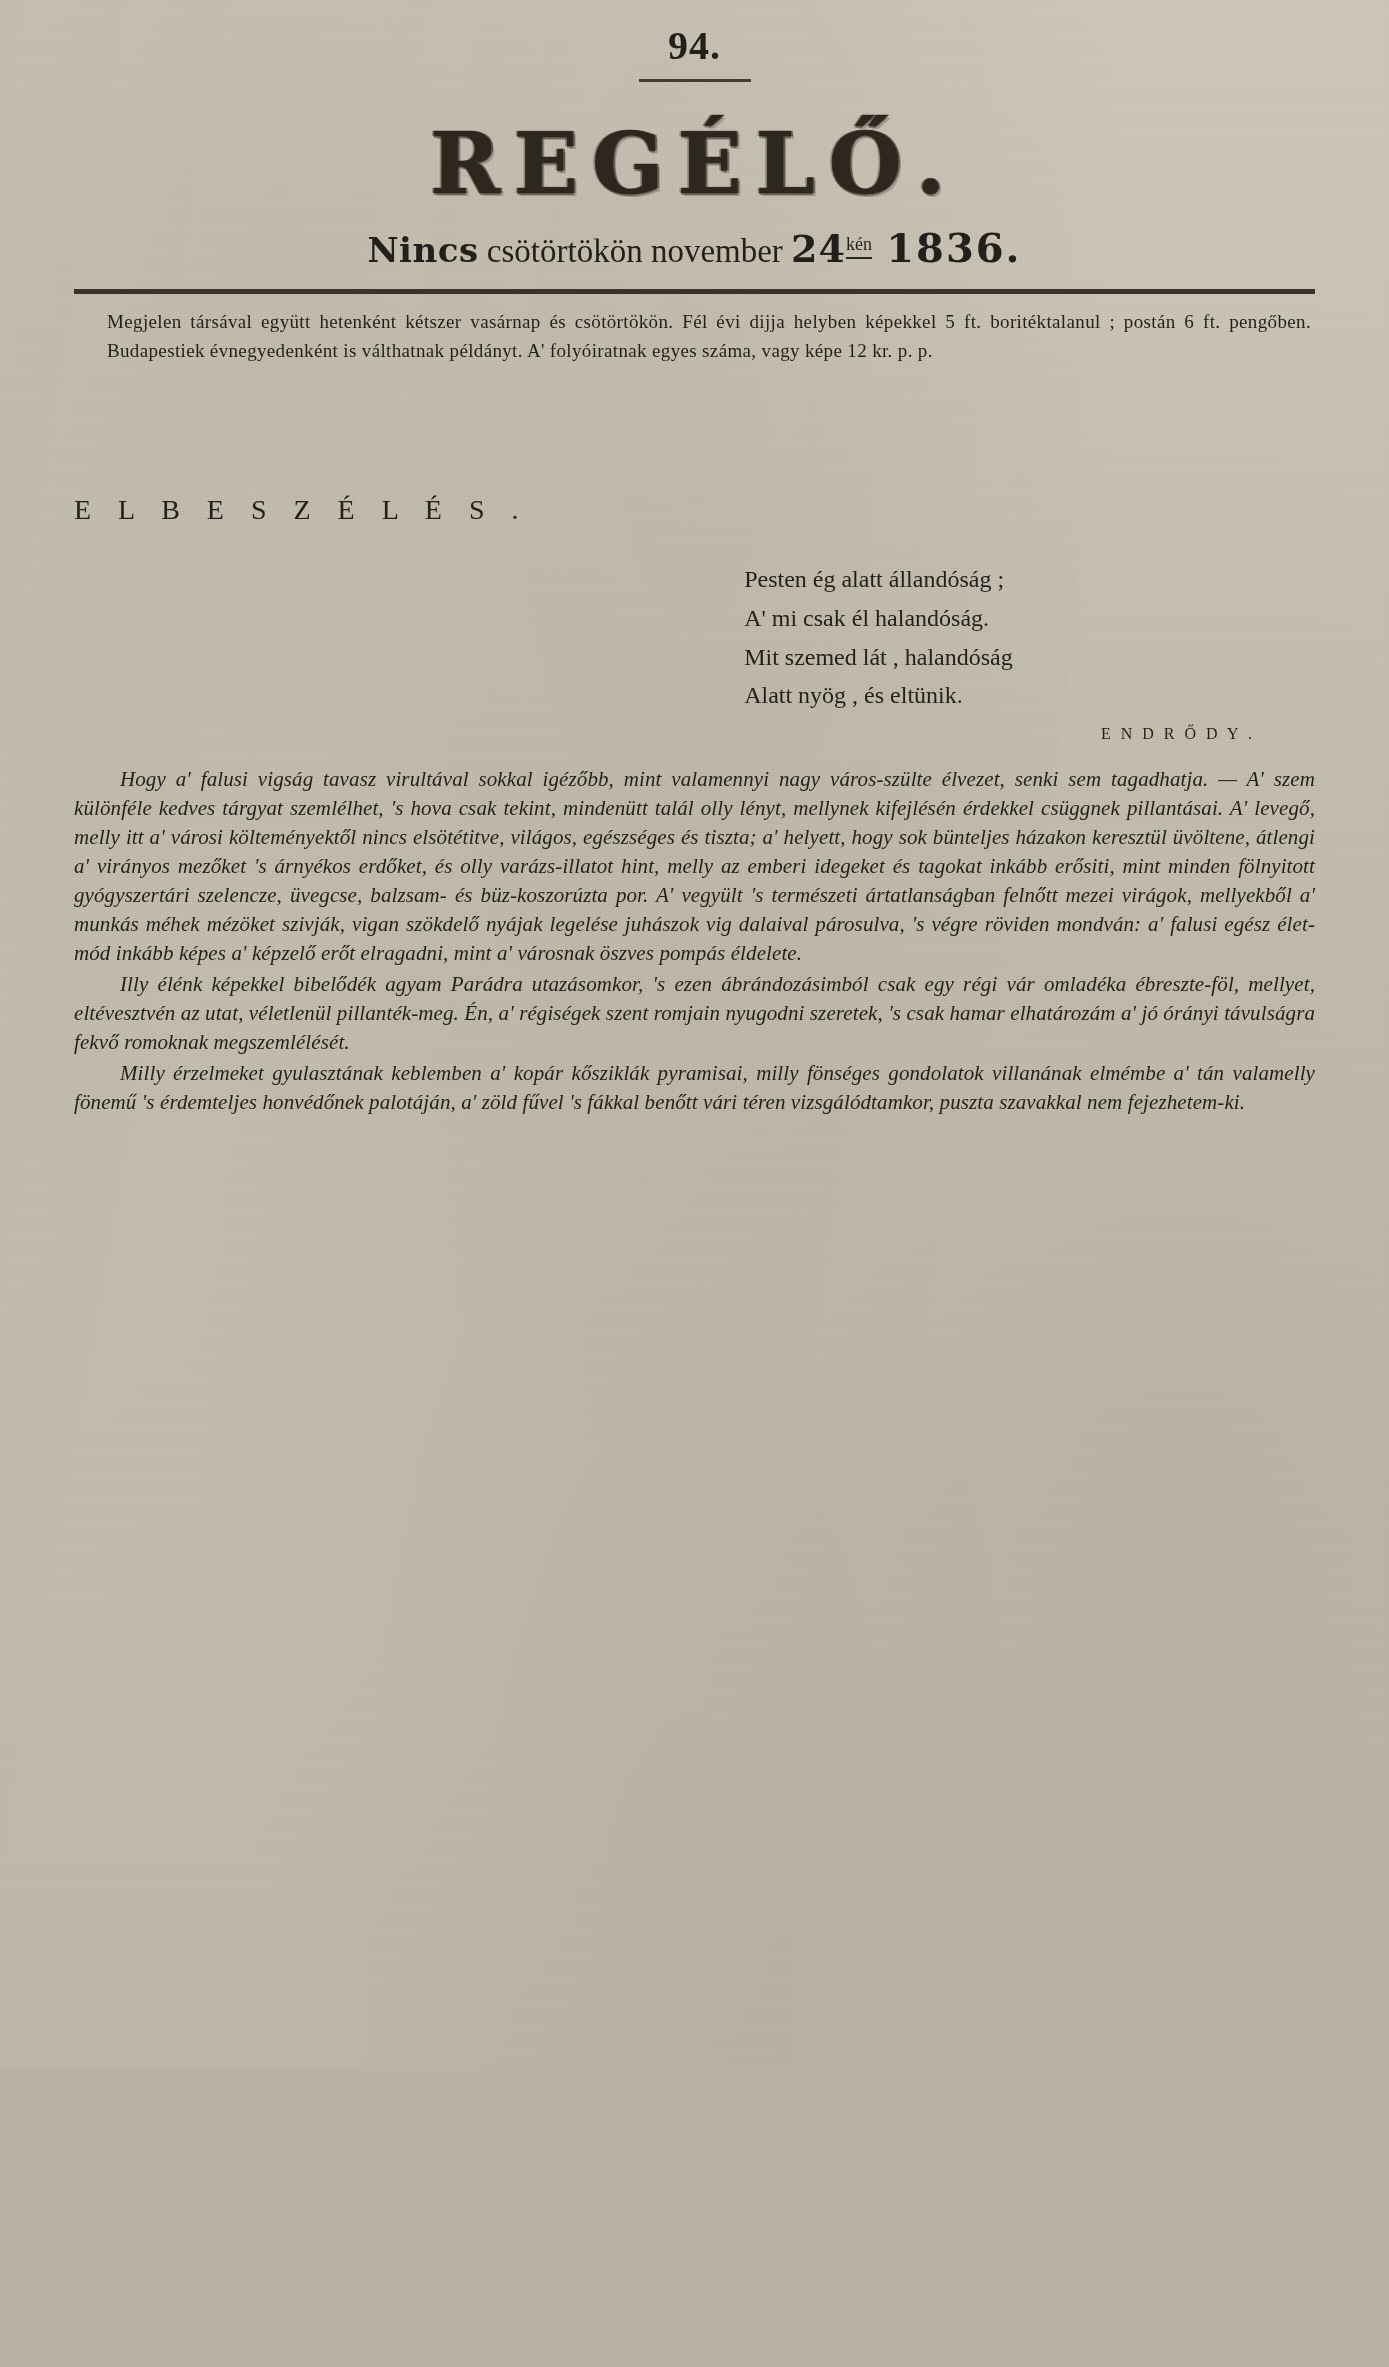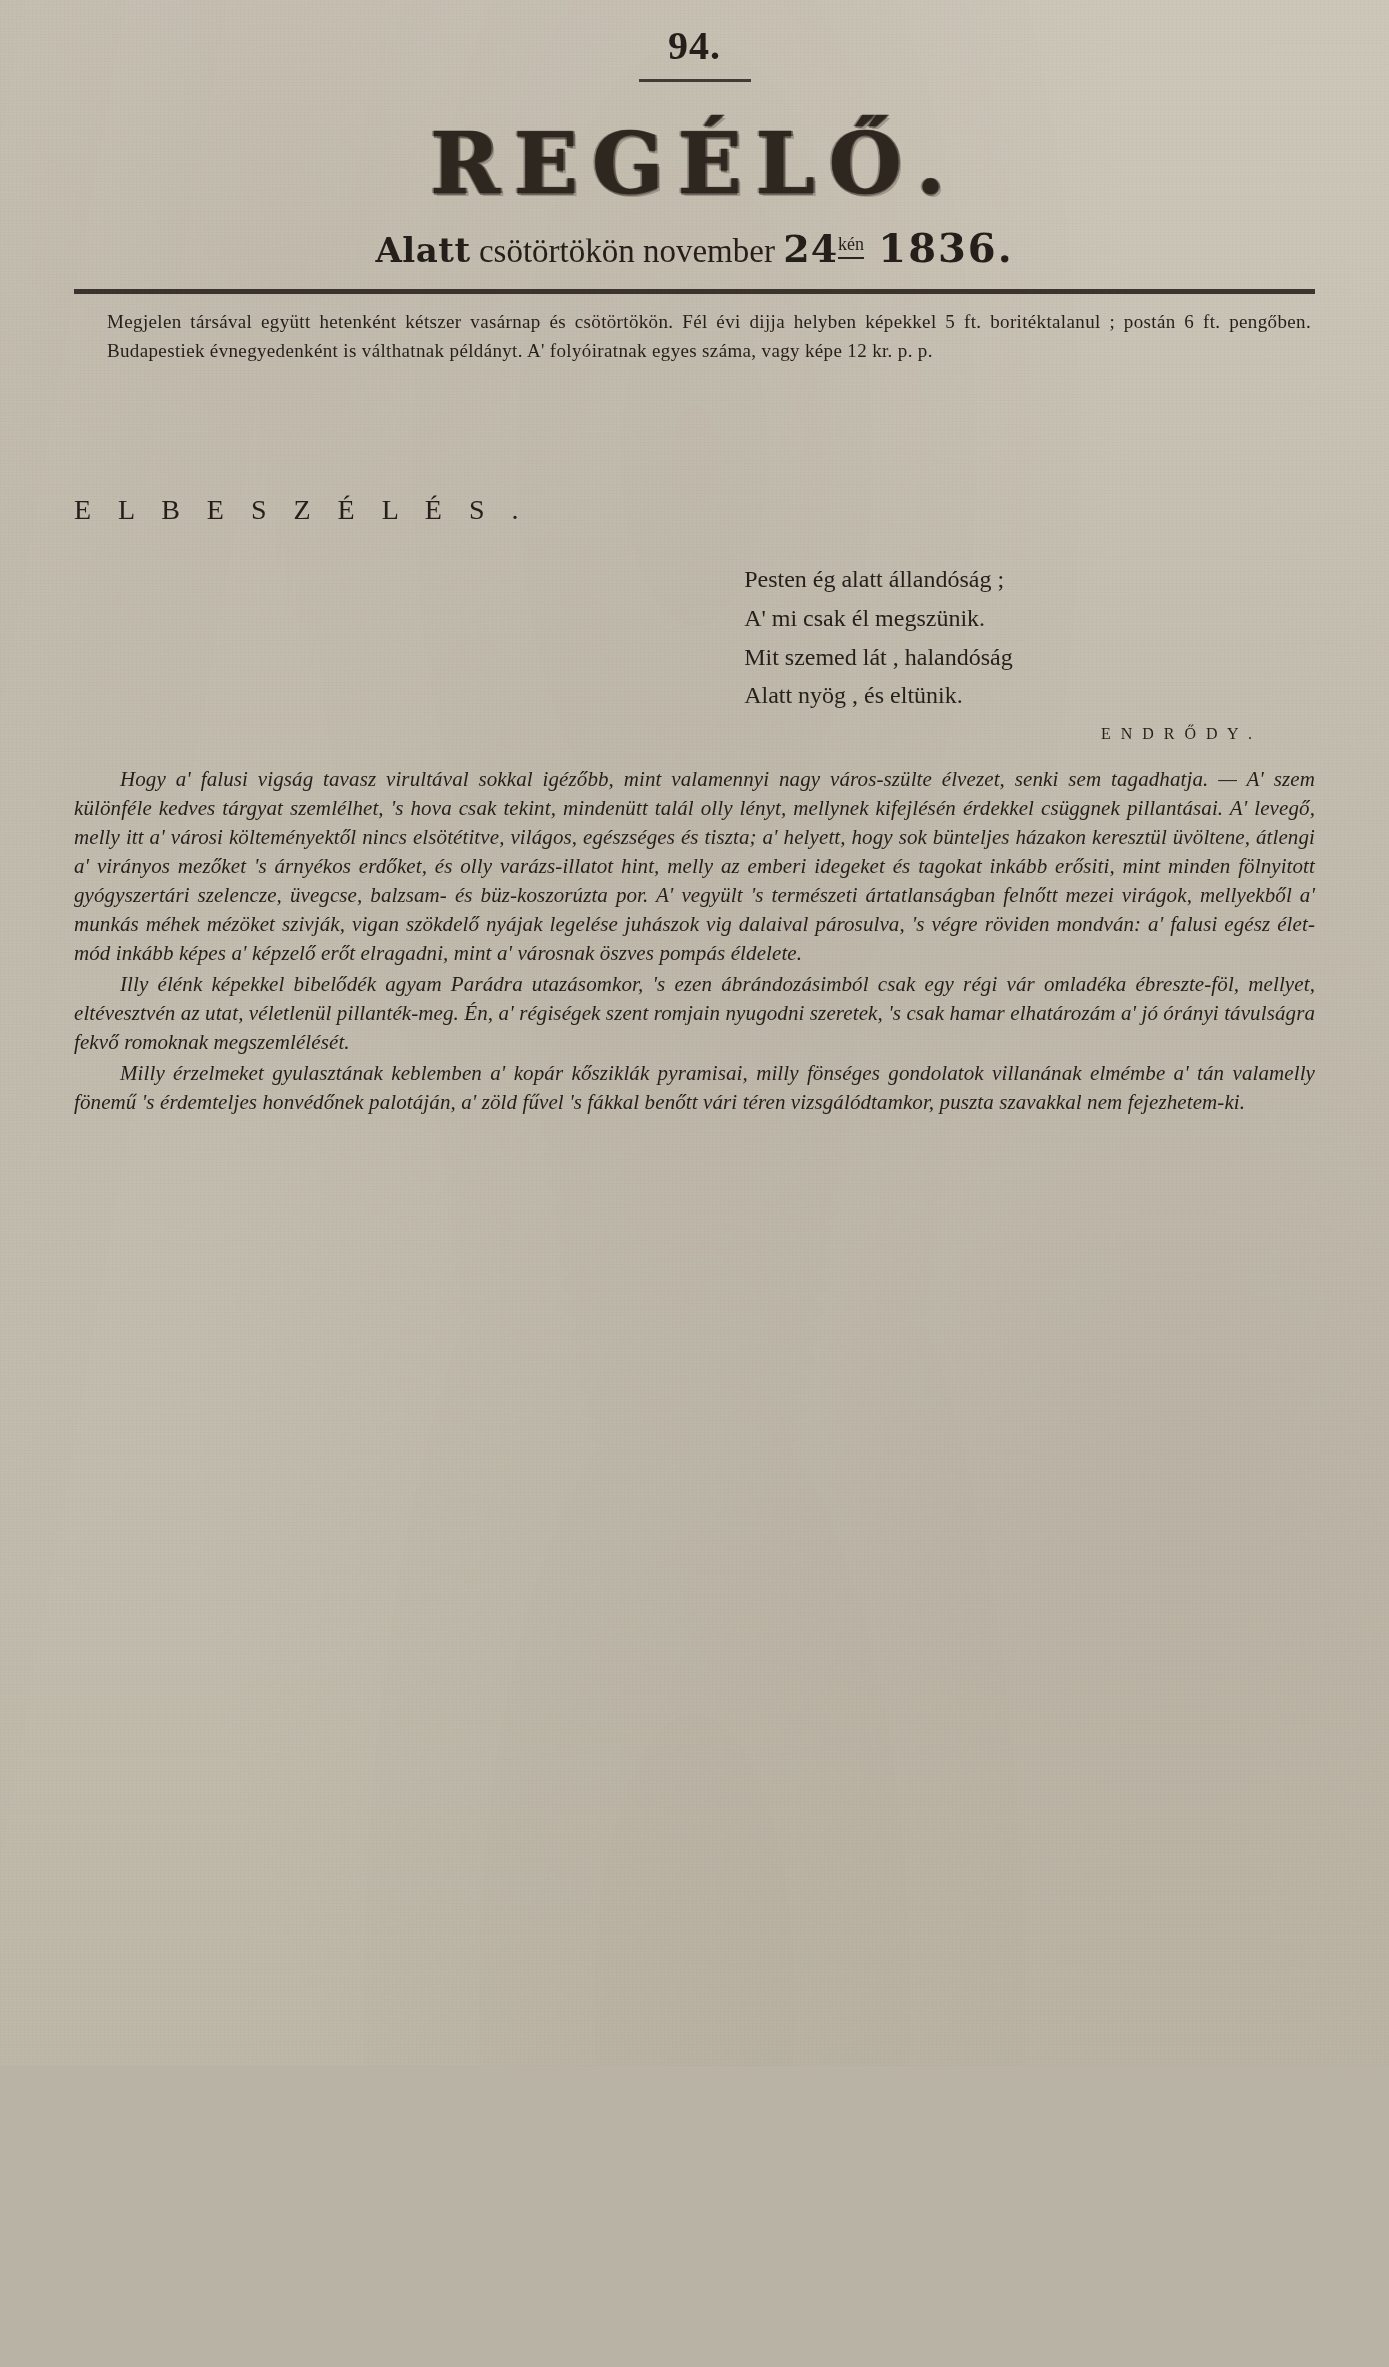--- a/index.html
+++ b/index.html
@@ -192,35 +192,35 @@
   <div class="content">
 
     <div class="page-number">94.</div>
     <div class="pn-rule"></div>
 
     <div class="masthead">
       <div class="title">REGÉLŐ.</div>
     </div>
 
     <div class="dateline">
-      <span class="city">Alatt</span>
+      <span class="city">Nincs</span>
       <span>csötörtökön november</span>
       <span class="day">24</span><span class="sup">kén</span>
       <span class="year">1836.</span>
     </div>
 
     <div class="rule-thick"></div>
 
     <div class="subscription">Megjelen társával együtt hetenként kétszer vasárnap és csötörtökön. Fél évi dijja helyben képekkel 5 ft. boritéktalanul ; postán 6 ft. pengőben. Budapestiek évnegyedenként is válthatnak példányt. A' folyóiratnak egyes száma, vagy képe 12 kr. p. p.</div>
 
     <div class="section-title">E L B E S Z É L É S .</div>
 
     <div class="epigraph">
       <div class="line">Pesten ég alatt állandóság ;</div>
-      <div class="line">A' mi csak él megszünik.</div>
+      <div class="line">A' mi csak él halandóság.</div>
       <div class="line">Mit szemed lát , halandóság</div>
       <div class="line">Alatt nyög , és eltünik.</div>
     </div>
     <div class="epigraph-author">
       <span class="epigraph-author-inner">E N D R Ő D Y .</span>
     </div>
 
     <div class="body-text">
       <p>Hogy a' falusi vigság tavasz virultával sokkal igézőbb, mint valamennyi nagy város-szülte élvezet, senki sem tagadhatja. — A' szem különféle kedves tárgyat szemlélhet, 's hova csak tekint, mindenütt talál olly lényt, mellynek kifejlésén érdekkel csüggnek pillantásai. A' levegő, melly itt a' városi költeményektől nincs elsötétitve, világos, egészséges és tiszta; a' helyett, hogy sok bünteljes házakon keresztül üvöltene, átlengi a' virányos mezőket 's árnyékos erdőket, és olly varázs-illatot hint, melly az emberi idegeket és tagokat inkább erősiti, mint minden fölnyitott gyógyszertári szelencze, üvegcse, balzsam- és büz-koszorúzta por. A' vegyült 's természeti ártatlanságban felnőtt mezei virágok, mellyekből a' munkás méhek mézöket szivják, vigan szökdelő nyájak legelése juhászok vig dalaival párosulva, 's végre röviden mondván: a' falusi egész élet-mód inkább képes a' képzelő erőt elragadni, mint a' városnak öszves pompás éldelete.</p>
       <p>Illy élénk képekkel bibelődék agyam Parádra utazásomkor, 's ezen ábrándozásimból csak egy régi vár omladéka ébreszte-föl, mellyet, eltévesztvén az utat, véletlenül pillanték-meg. Én, a' régiségek szent romjain nyugodni szeretek, 's csak hamar elhatározám a' jó órányi távulságra fekvő romoknak megszemlélését.</p>

